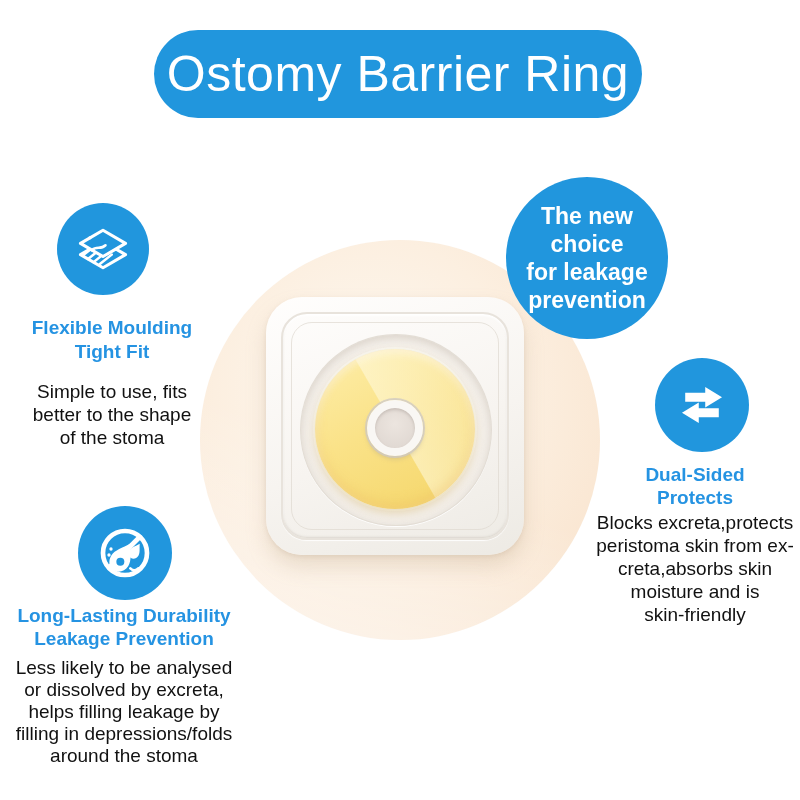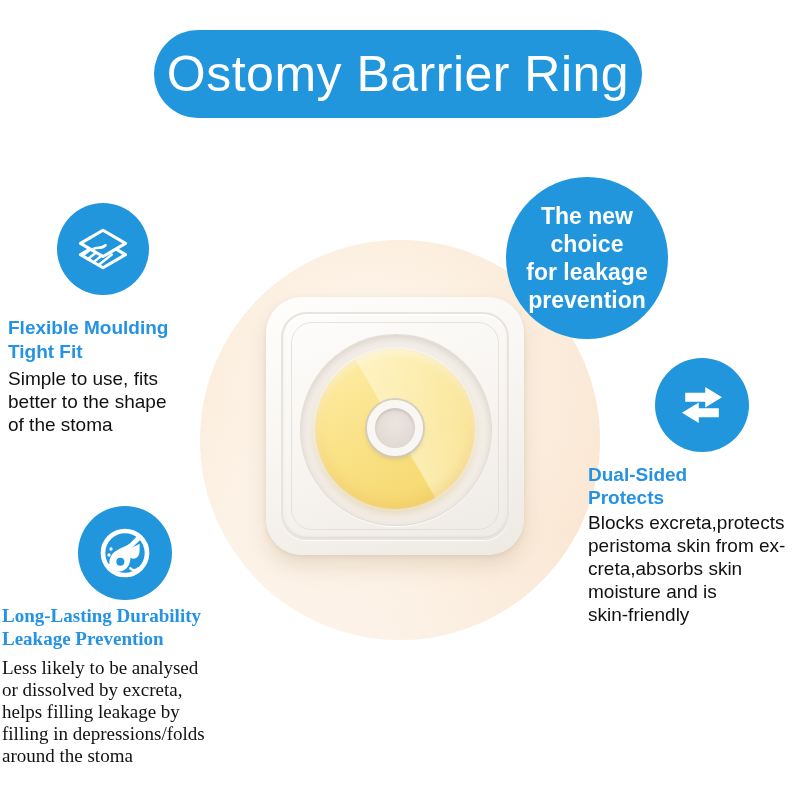--- a/index.html
+++ b/index.html
@@ -69,27 +69,27 @@
   }
   
   .icon-circle{
     position:absolute;border-radius:50%;background:#2196dd;
     display:flex;align-items:center;justify-content:center;z-index:4;
   }
   .icon-f1{left:57px;top:203px;width:92px;height:92px;}
   .icon-f2{left:78px;top:506px;width:94px;height:94px;}
   .icon-f3{left:655px;top:358px;width:94px;height:94px;}
   
-  .ftext{position:absolute;z-index:4;}
+  .ftext{position:absolute;text-align:center;z-index:4;}
   .fheading{color:#2593e2;font-size:19px;font-weight:bold;white-space:pre-line;}
   .fbody{color:#111111;font-size:19px;white-space:pre-line;}
   .ftext-f1{left:8px;top:316px;width:208px;}
   .ftext-f1 .fheading{line-height:24px;}
-  .ftext-f1 .fbody{margin-top:3px;line-height:23px;}
-  .ftext-f2{left:2px;top:604px;width:244px;font-family:Liberation Serif, serif;}
+  .ftext-f1 .fbody{margin-top:16px;line-height:23px;}
+  .ftext-f2{left:2px;top:604px;width:244px;}
   .ftext-f2 .fheading{line-height:23px;}
   .ftext-f2 .fbody{margin-top:7px;line-height:22px;}
   .ftext-f3{left:588px;top:463px;width:214px;}
   .ftext-f3 .fheading{line-height:23px;}
   .ftext-f3 .fbody{margin-top:2px;line-height:23px;}
 </style>
 </head>
 <body>
 
 <div class="canvas">

